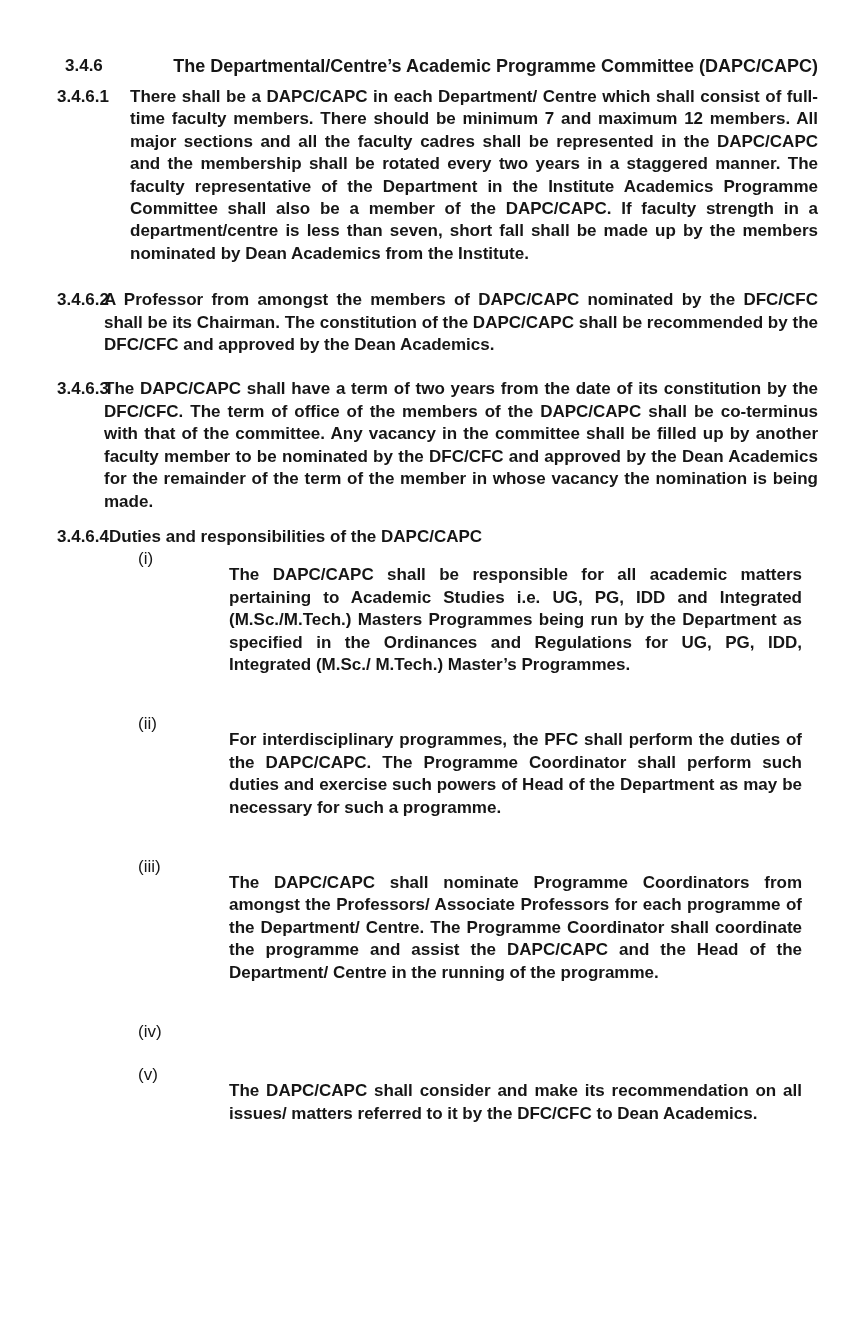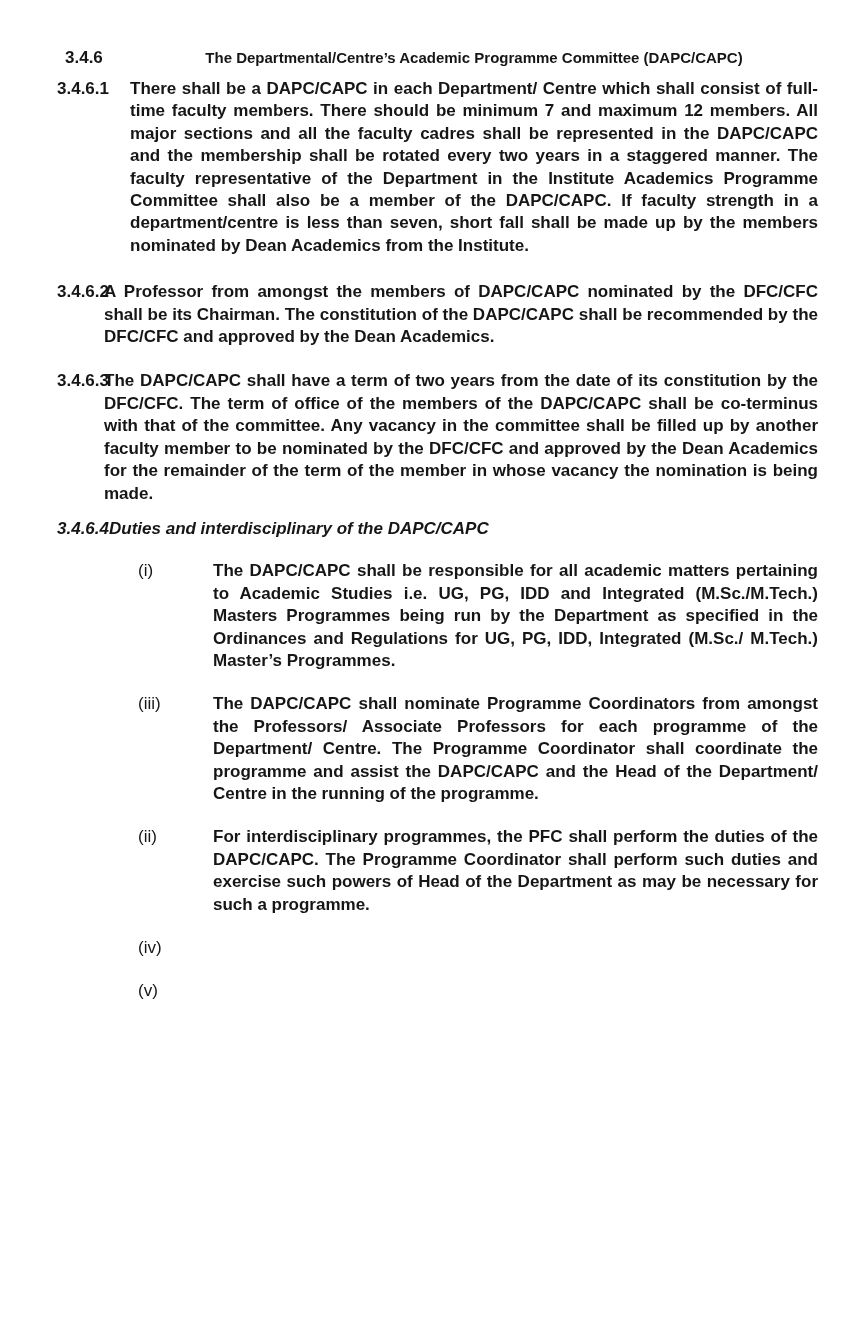--- a/index.html
+++ b/index.html
@@ -31,61 +31,59 @@
     flex: none;
     font-weight: bold;
   }
   .row .txt {
     flex: 1 1 auto;
     margin: 0;
     text-align: justify;
   }
   
   .heading1 {
-    margin: 0 0 6px 8px;
+    margin: 8px 0 6px 8px;
     line-height: 28px;
     font-weight: bold;
   }
   .heading1 .num { width: 65px; }
   .heading1 .txt {
-    font-size: 15px;
+    font-size: 18px;
     font-weight: bold;
-    text-align: center;
+    text-align: right;
   }
   
   .para { margin: 0; justify-content: space-between; }
   .p1 .num { width: 73px; }
   .p1 { margin-bottom: 24px; }
   .p2 .num { width: 47px; }
   .p2 { margin-bottom: 22px; }
   .p3 .num { width: 47px; }
   .p3 { margin-bottom: 13px; }
   
   .heading2 {
     font-weight: bold;
-    margin-bottom: 20px;
-    font-style: italic;
   }
   .heading2 .num { width: 52px; }
   .heading2 .txt {
     font-weight: bold;
     text-align: left;
   }
   
   .duty {
     margin: 0 0 21px 81px;
   }
   .duty .marker {
     flex: none;
     width: 75px;
     font-weight: normal;
   }
   .duty .txt {
     flex: 1 1 auto;
-    margin: 0;
+    margin: 16px;
     text-align: justify;
   }
   .duty:last-child { margin-bottom: 0; }
   h1, h2, p { font-size: inherit; font-weight: bold; }
 </style>
 </head>
 <body>
 
 <div class="page">
 
@@ -104,37 +102,38 @@
     <p class="txt">A Professor from amongst the members of DAPC/CAPC nominated by the DFC/CFC shall be its Chairman. The constitution of the DAPC/CAPC shall be recommended by the DFC/CFC and approved by the Dean Academics.</p>
   </div>
 
   <div class="row para p3">
     <span class="num">3.4.6.3</span>
     <p class="txt">The DAPC/CAPC shall have a term of two years from the date of its constitution by the DFC/CFC. The term of office of the members of the DAPC/CAPC shall be co-terminus with that of the committee. Any vacancy in the committee shall be filled up by another faculty member to be nominated by the DFC/CFC and approved by the Dean Academics for the remainder of the term of the member in whose vacancy the nomination is being made.</p>
   </div>
 
   <div class="row heading2">
     <span class="num">3.4.6.4</span>
-    <h2 class="txt">Duties and interdisciplinary of the DAPC/CAPC</h2>
+    <h2 class="txt">Duties and responsibilities of the DAPC/CAPC</h2>
   </div>
 
   <div>
     <div class="row duty">
       <span class="marker">(i)</span>
       <p class="txt">The DAPC/CAPC shall be responsible for all academic matters pertaining to Academic Studies i.e. UG, PG, IDD and Integrated (M.Sc./M.Tech.) Masters Programmes being run by the Department as specified in the Ordinances and Regulations for UG, PG, IDD, Integrated  (M.Sc./ M.Tech.) Master’s Programmes.</p>
     </div>
     <div class="row duty">
+      <span class="marker">(ii)</span>
+      <p class="txt">For interdisciplinary programmes, the PFC shall perform the duties of the DAPC/CAPC. The Programme Coordinator shall perform such duties and exercise such powers of Head of the Department as may be necessary for such a programme.</p>
+    </div>
+    <div class="row duty">
       <span class="marker">(iii)</span>
       <p class="txt">The DAPC/CAPC shall nominate Programme Coordinators from amongst the Professors/ Associate Professors for each programme of the Department/ Centre. The Programme Coordinator shall coordinate the programme and assist the DAPC/CAPC and the Head of the Department/ Centre in the running of the programme.</p>
-    </div>
-    <div class="row duty">
-      <span class="marker">(ii)</span>
-      <p class="txt">For interdisciplinary programmes, the PFC shall perform the duties of the DAPC/CAPC. The Programme Coordinator shall perform such duties and exercise such powers of Head of the Department as may be necessary for such a programme.</p>
     </div>
     <div class="row duty">
       <span class="marker">(iv)</span>
     </div>
     <div class="row duty">
       <span class="marker">(v)</span>
+      <p class="txt">The DAPC/CAPC shall consider and make its recommendation on all issues/ matters referred to it by the DFC/CFC to Dean Academics.</p>
     </div>
   </div>
 
 </div>
 
 </body></html>

